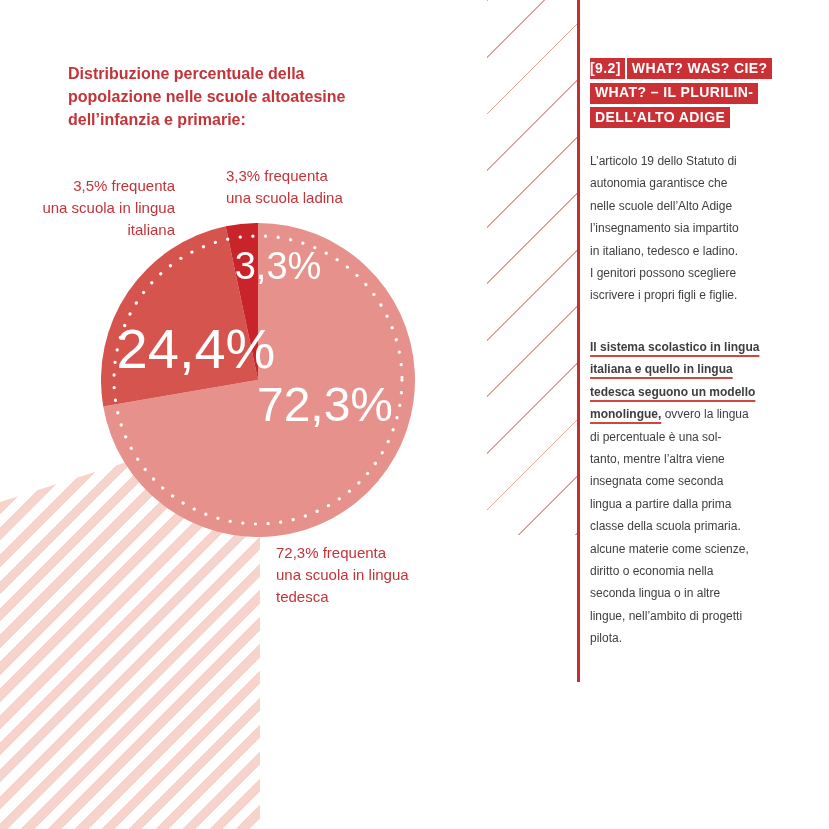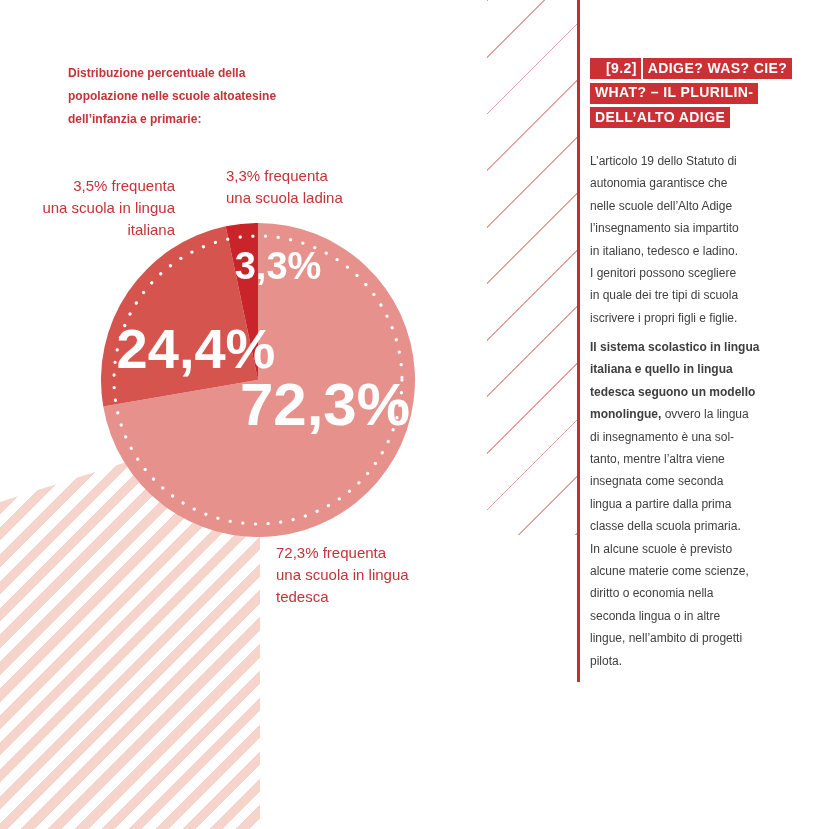--- a/index.html
+++ b/index.html
@@ -18,47 +18,48 @@
   .hairlines{
     position:absolute;left:487px;top:0;width:91px;height:535px;
     background:repeating-linear-gradient(135deg,#dfa39c 0 1.3px,transparent 1.3px 40px);
   }
   .vrule{
     position:absolute;left:577px;top:0;width:2.5px;height:682px;
     background:#c22f2e;
   }
   .chart-title{
     position:absolute;left:68px;top:62px;width:330px;
-    font-weight:bold;font-size:12px;line-height:23px;color:#c33338;
+    font-weight:bold;font-size:16px;line-height:23px;color:#c33338;
   }
   .plabel{position:absolute;font-size:15px;line-height:22px;color:#c33338}
   #lbl-italiana{right:654px;top:175px;text-align:right;width:180px}
   #lbl-ladina{left:226px;top:165px}
   #lbl-tedesca{left:276px;top:542px}
   #pie-wrap{position:absolute;left:101px;top:223px;width:314px;height:314px}
   #pie-svg{position:absolute;left:0;top:0}
   .pie-num{
     position:absolute;transform:translate(-50%,-50%);
-    color:#ffffff;font-weight:700;white-space:nowrap;
+    color:#ffffff;font-weight:400;white-space:nowrap;
   }
   
   #heading{position:absolute;left:590px;top:58px;width:220px}
   .hl{margin-bottom:3.5px;white-space:nowrap}
   .hbar{
     display:inline-block;background:#cb3034;color:#ffffff;
     font-weight:bold;font-size:14px;line-height:17px;
     letter-spacing:.4px;padding:1.5px 5px 2.5px 5px;
   }
-  .hbar.pre{margin-right:2px;padding-left:16px;padding-right:4px}
+  .hbar.pre{margin-right:2px;padding-left:0;padding-right:4px}
   .para{position:absolute;left:590px;width:215px;font-size:12px;line-height:22.4px;color:#3e3e3e}
   #para1{top:150px}
   #para2{top:336px}
   .para .tl{white-space:nowrap}
   .bu{
     font-weight:bold;
+    text-decoration:underline;
     text-decoration-color:#cc4840;
     text-decoration-thickness:1.5px;
     text-underline-offset:3.5px;
   }
 </style>
 </head>
 <body>
 
 <div class="stripes-bl"></div>
 <div class="hairlines"></div>
@@ -85,49 +86,47 @@
     <div class="tl"><span>tedesca</span></div>
   </div>
 
 <div id="pie-wrap">
   <svg id="pie-svg" width="314" height="314" viewBox="0 0 314 314">
       <path d="M 157 157 L 157.00 0.00 A 157 157 0 1 1 2.25 183.51 Z" fill="#e6918b"></path>
       <path d="M 157 157 L 2.25 183.51 A 157 157 0 0 1 124.68 3.36 Z" fill="#d5544e"></path>
       <path d="M 157 157 L 124.68 3.36 A 157 157 0 0 1 157.00 0.00 Z" fill="#c92429"></path>
       <circle cx="157" cy="157" r="144" fill="none" stroke="#ffffff" stroke-width="3.2" stroke-dasharray="0.1 12.6" stroke-linecap="round"></circle>
     </svg>
-<div class="pie-num" style="left: 224px; top: 181px; font-size: 60px;">72,3%</div>
+<div class="pie-num" style="left: 224px; top: 181px; font-size: 48px;">72,3%</div>
     <div class="pie-num" style="left: 95px; top: 125px; font-size: 56px;">24,4%</div>
     <div class="pie-num" style="left: 177px; top: 43px; font-size: 38px;">3,3%</div>
   </div>
 
 <div id="heading">
-    <div class="hl"><span class="hbar pre">[9.2]</span><span class="hbar">ADIGE? WAS? CIE?</span></div>
+    <div class="hl"><span class="hbar pre">[9.2]</span><span class="hbar">WHAT? WAS? CIE?</span></div>
     <div class="hl"><span class="hbar">WHAT? – IL PLURILIN-</span></div>
     <div class="hl"><span class="hbar">DELL’ALTO ADIGE</span></div>
   </div>
 <div class="para" id="para1">
     <div class="tl"><span>L’articolo 19 dello Statuto di</span></div>
     <div class="tl"><span>autonomia garantisce che</span></div>
     <div class="tl"><span>nelle scuole dell’Alto Adige</span></div>
     <div class="tl"><span>l’insegnamento sia impartito</span></div>
     <div class="tl"><span>in italiano, tedesco e ladino.</span></div>
     <div class="tl"><span>I genitori possono scegliere</span></div>
-    <div class="tl"><span>in quale dei tre tipi di scuola</span></div>
     <div class="tl"><span>iscrivere i propri figli e figlie.</span></div>
   </div>
 <div class="para" id="para2">
     <div class="tl"><span class="bu">Il sistema scolastico in lingua</span></div>
     <div class="tl"><span class="bu">italiana e quello in lingua</span></div>
     <div class="tl"><span class="bu">tedesca seguono un modello</span></div>
     <div class="tl"><span class="bu">monolingue,</span><span> ovvero la lingua</span></div>
-    <div class="tl"><span>di insegnamento è una sol-</span></div>
+    <div class="tl"><span>di percentuale è una sol-</span></div>
     <div class="tl"><span>tanto, mentre l’altra viene</span></div>
     <div class="tl"><span>insegnata come seconda</span></div>
     <div class="tl"><span>lingua a partire dalla prima</span></div>
     <div class="tl"><span>classe della scuola primaria.</span></div>
-    <div class="tl"><span>In alcune scuole è previsto</span></div>
     <div class="tl"><span>alcune materie come scienze,</span></div>
     <div class="tl"><span>diritto o economia nella</span></div>
     <div class="tl"><span>seconda lingua o in altre</span></div>
     <div class="tl"><span>lingue, nell’ambito di progetti</span></div>
     <div class="tl"><span>pilota.</span></div>
   </div>
 
 </body></html>

